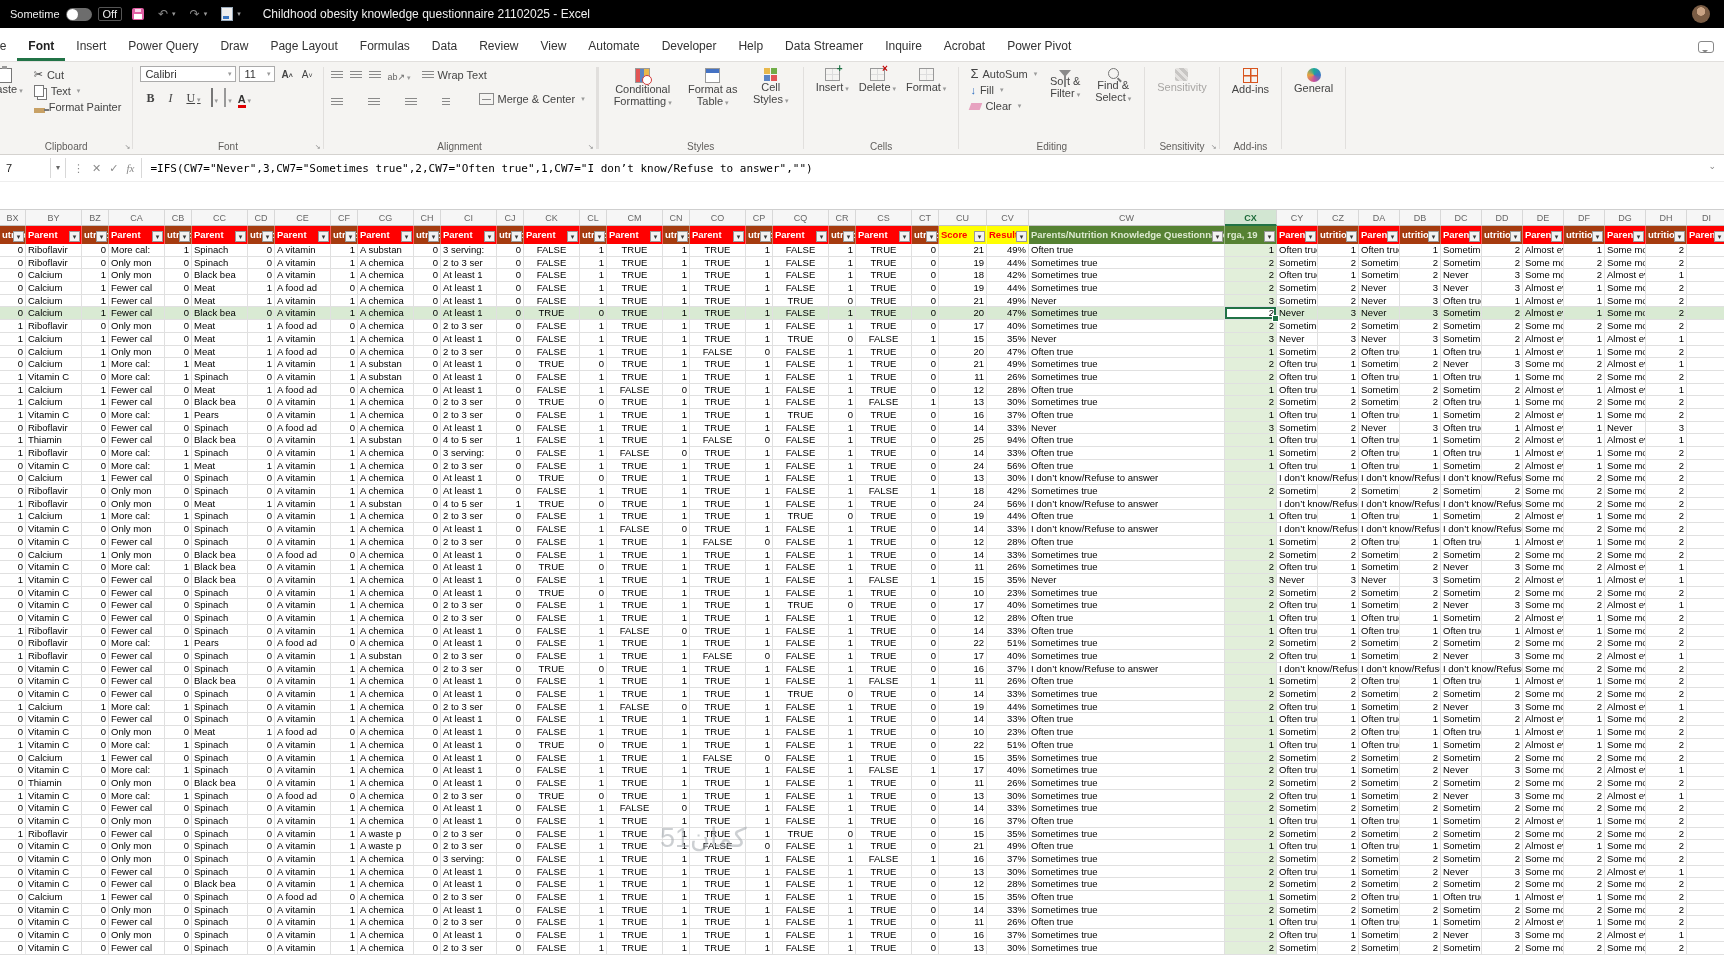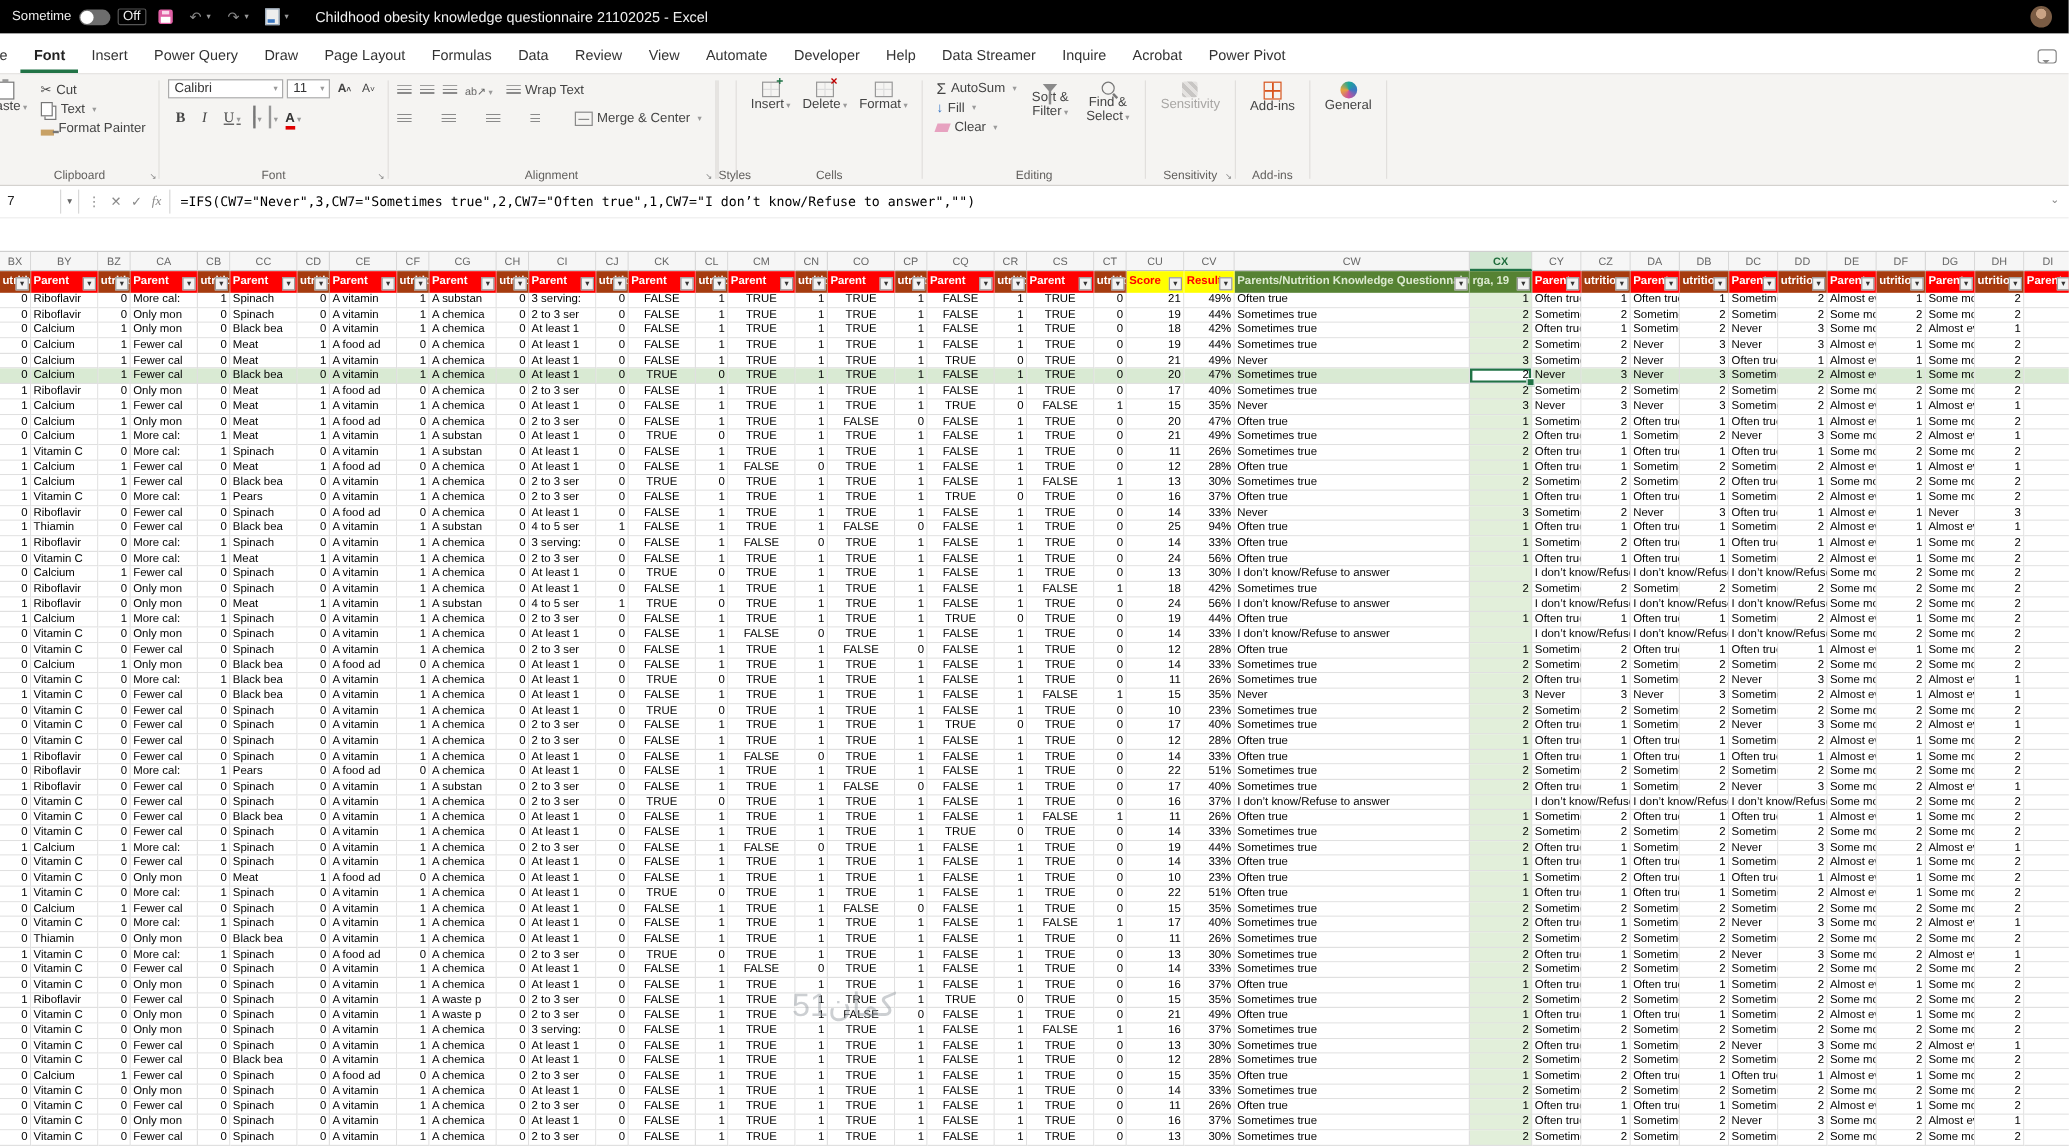--- a/index.html
+++ b/index.html
@@ -224,40 +224,59 @@
     <div style="display:flex;gap:7px;align-items:center">
       <span class="i-align"></span>
       <span class="i-align"></span>
       <span class="i-align"></span>
       <span class="dd"><span class="i-orient">ab↗</span></span>
       <span class="ib">
           <span class="i-align"></span>
           <span>Wrap Text</span>
         </span>
     </div>
-    <div style="display:flex;gap:25px;align-items:center;margin-top:7px">
+    <div style="display:flex;gap:25px;align-items:flex-end;margin-top:7px">
       <span class="i-align"></span>
       <span class="i-align"></span>
       <span class="i-align"></span>
       <span class="i-align" style="width:8px"></span>
       <span class="ib dd">
           <span class="i-merge"></span>
           <span>Merge &amp; Center</span>
         </span>
     </div>
     <div class="grplabel">Alignment</div>
     <div class="launch"></div>
   </div>
   <div class="gdiv"></div>
 
   <div class="gdiv"></div>
 
   <div class="gdiv"></div>
 
   <div class="grp">
+    <div style="display:flex">
+      <div class="vbtn">
+        <span class="i-cf"></span>
+        <span class="lbl2 dd">Conditional Formatting</span>
+      </div>
+      <div class="vbtn">
+        <span class="i-fat"></span>
+        <span class="lbl2 dd" style="width:56px">Format as Table</span>
+      </div>
+      <div class="vbtn">
+        <span class="i-cs">
+            <span></span>
+            <span></span>
+            <span></span>
+            <span></span>
+          </span>
+        <span class="lbl2 dd" style="width:40px">Cell Styles</span>
+      </div>
+    </div>
     <div class="grplabel">Styles</div>
   </div>
   <div class="gdiv"></div>
 
   <div class="grp">
     <div style="display:flex">
       <div class="vbtn">
         <span class="i-cell ins"></span>
         <span class="dd">Insert</span>
       </div>

